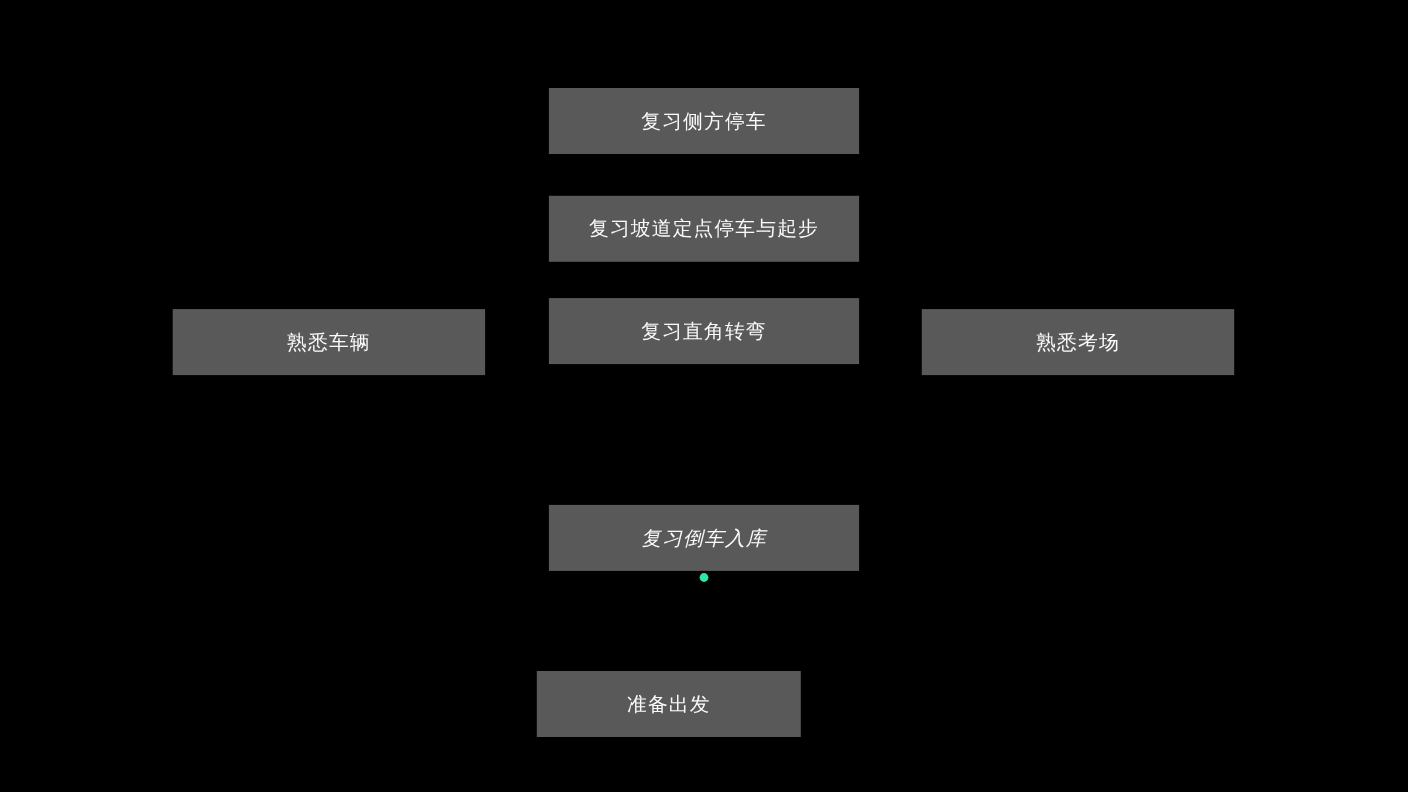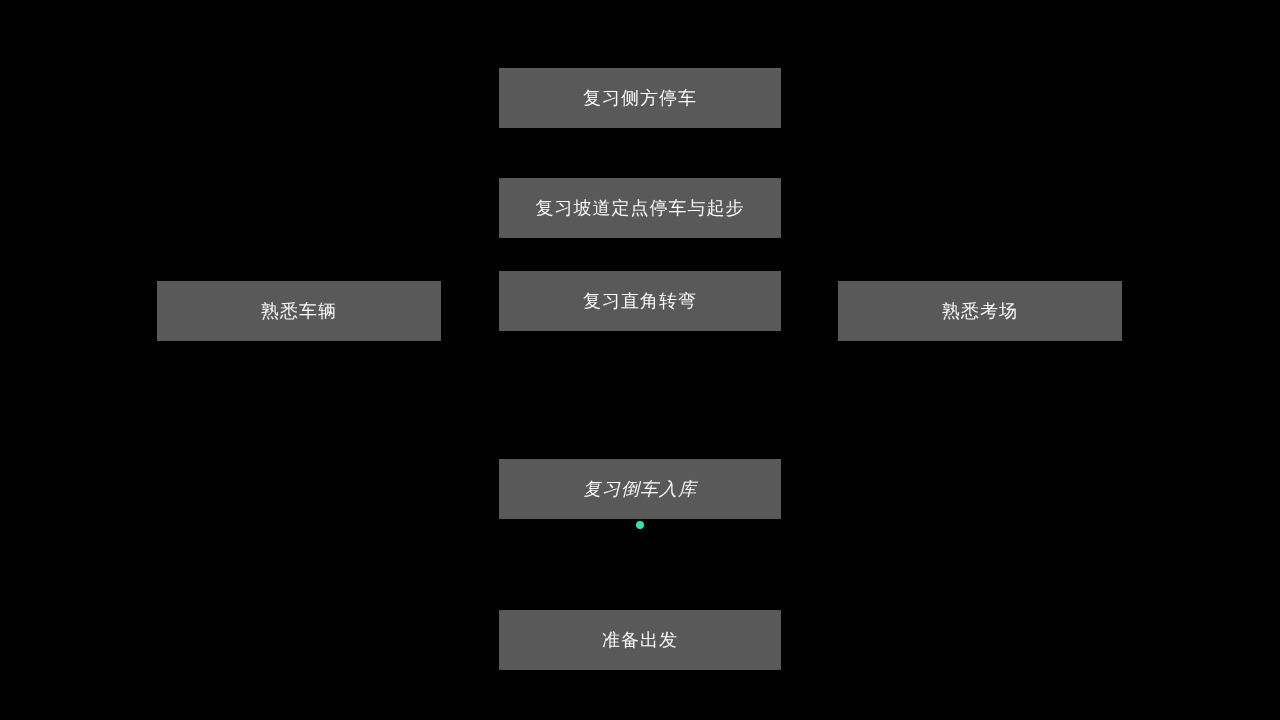--- a/index.html
+++ b/index.html
@@ -32,30 +32,30 @@
     outline: none;
     font-family: "Liberation Sans", "DejaVu Sans", sans-serif;
     font-size: 18px;
     letter-spacing: 1px;
     cursor: pointer;
     padding: 0;
     border-radius: 0;
   }
   
   .center-btn { left: 499px; width: 282px; height: 60px; }
-  .center-0 { top: 68px; text-align: right; }
+  .center-0 { top: 80px; text-align: right; }
   .center-1 { top: 178px; }
   .center-2 { top: 271px; }
   .center-3 { top: 365px; }
   .center-4 { top: 459px; font-style: italic; }
   
   .left-btn  { left: 157px; top: 281px; width: 284px; height: 60px; }
   .right-btn { left: 838px; top: 281px; width: 284px; height: 60px; }
   
-  .start-btn { left: 499px; top: 610px; width: 282px; height: 60px; }
+  .start-btn { left: 488px; top: 610px; width: 240px; height: 60px; }
   
   .indicator-dot {
     position: absolute;
     left: 636px;
     top: 521px;
     width: 8px;
     height: 8px;
     border-radius: 50%;
     background: #2ee6a6;
   }

